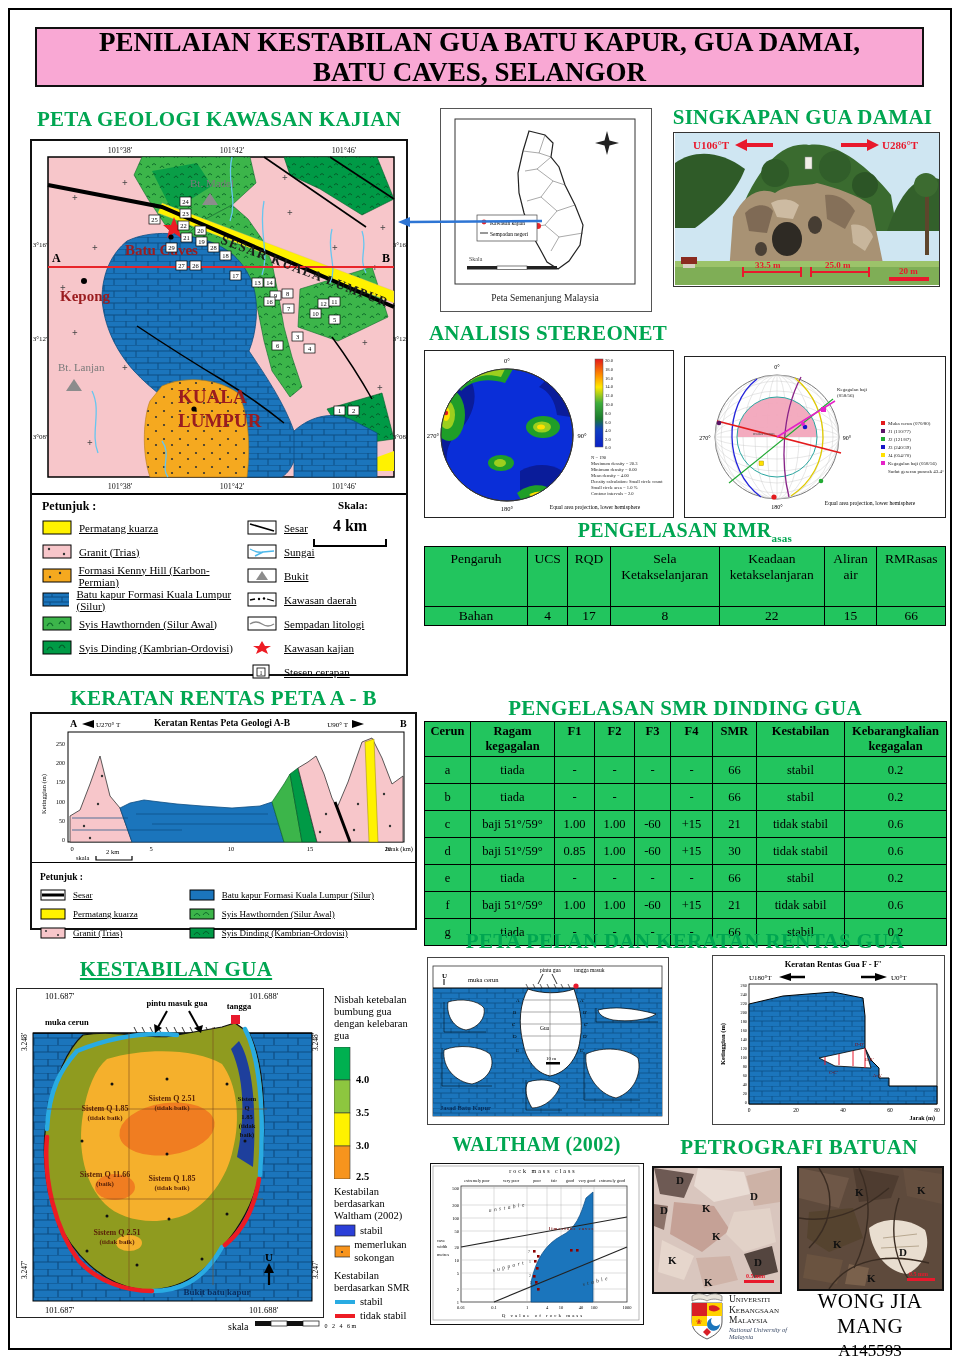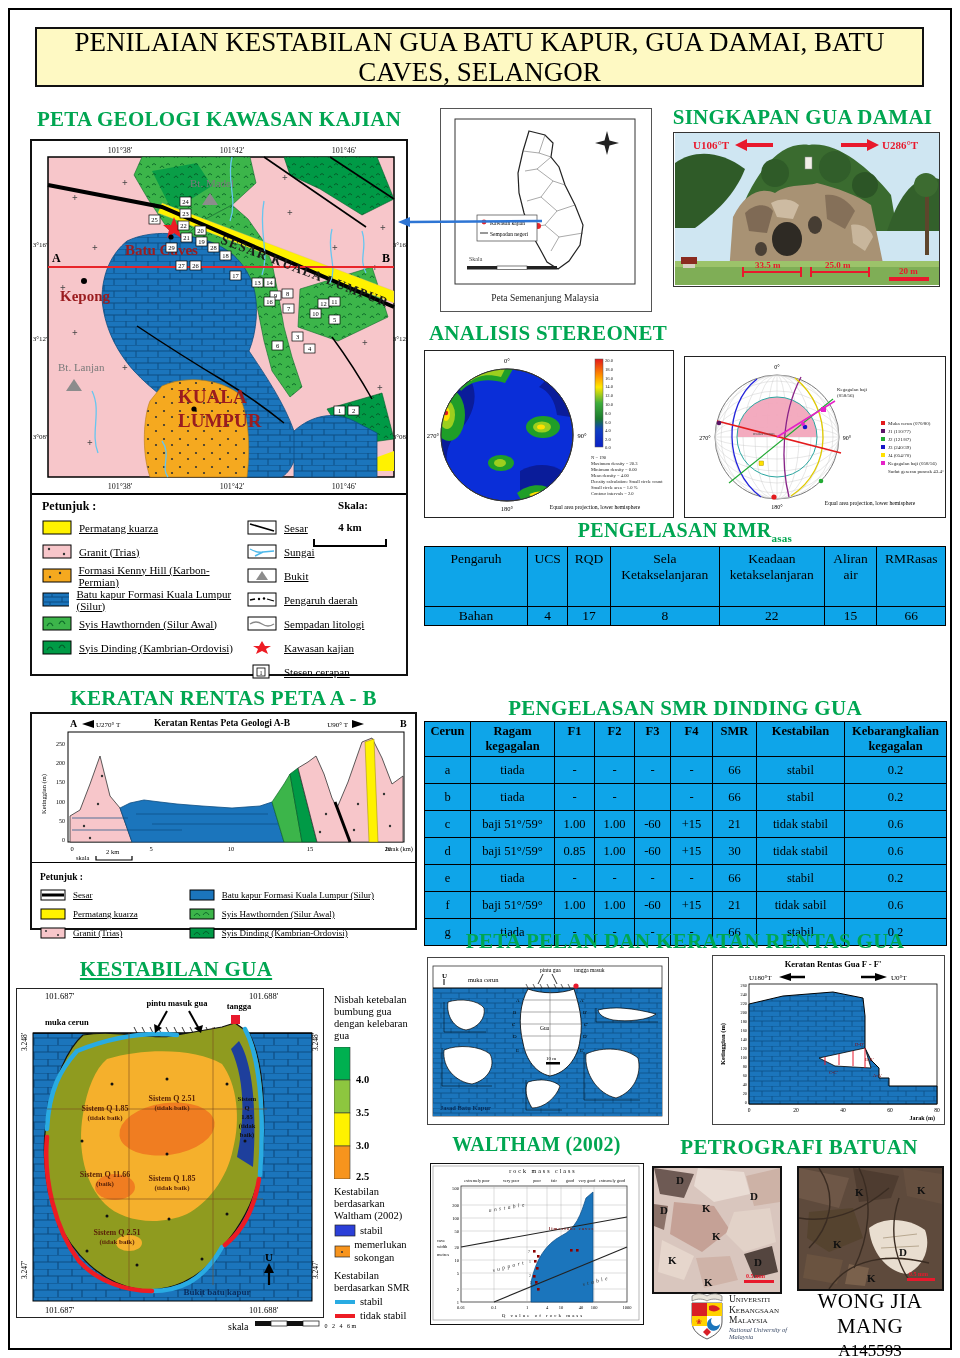--- a/index.html
+++ b/index.html
@@ -2,26 +2,26 @@
 <html><head>
 <meta charset="utf-8">
 <style>
   html,body{margin:0;padding:0;background:#9a9a9a;}
   .page{position:relative;width:960px;height:1358px;background:#fff;margin:0 auto;
         font-family:"Liberation Serif",serif;overflow:hidden;}
   .frame{position:absolute;inset:8px;border:2px solid #000;}
   .abs{position:absolute;}
   .sec-h{position:absolute;color:#00A651;font-weight:bold;text-align:center;
          font-size:21px;letter-spacing:.3px;line-height:1.05;}
-  .titlebar{position:absolute;left:35px;top:27px;width:889px;height:60px;background:#fef9c3;
+  .titlebar{position:absolute;left:35px;top:27px;width:889px;height:60px;background:#f9a8d4;
             border:2px solid #111;display:flex;align-items:center;justify-content:center;
-            text-align:center;font-weight:normal;font-size:27px;line-height:1.12;color:#000;padding:0 30px;box-sizing:border-box;}
+            text-align:center;font-weight:bold;font-size:27px;line-height:1.12;color:#000;padding:0 30px;box-sizing:border-box;}
   .figbox{position:absolute;background:#fff;border:2px solid #111;box-sizing:border-box;}
   .thinbox{position:absolute;background:#fff;border:1.5px solid #222;box-sizing:border-box;}
-  table{border-collapse:collapse;background:#0ea5e9;}
+  table{border-collapse:collapse;background:#22c55e;}
   .rmr-t{position:absolute;left:424px;top:546px;width:522px;font-size:13.5px;table-layout:fixed;}
   .rmr-t td,.rmr-t th{border:1px solid #000;text-align:center;font-weight:normal;padding:1px 2px;}
   .rmr-t thead td{height:54px;vertical-align:top;padding-top:4px;}
   .smr-t{position:absolute;left:424px;top:721px;width:522px;font-size:12.5px;table-layout:fixed;}
   .smr-t td{border:1px solid #000;text-align:center;padding:2px 1px;height:22px;}
   .smr-t thead td{font-weight:bold;vertical-align:top;}
   .lg-row{display:flex;align-items:center;gap:7px;margin:3px 0;height:21px;}
   .lg-row span{font-size:11px;text-decoration:underline;}
   .k-leg{position:absolute;left:334px;top:994px;width:90px;font-size:10.5px;line-height:1.15;}
   .k-leg .lrow{display:flex;align-items:center;gap:4px;margin:2px 0;}
@@ -338,21 +338,21 @@
               <span>Bukit</span>
             </div>
           <div class="lg-row">
               <svg width="30" height="15">
                 <rect x="1" y="1" width="28" height="13" fill="#fff" stroke="#000" stroke-width="1"></rect>
                 <path d="M3,8 L8,7" stroke="#000" stroke-width="1.3"></path>
                 <circle cx="12" cy="7" r="1.2"></circle>
                 <circle cx="17" cy="6.5" r="1.2"></circle>
                 <path d="M20,7 L27,9" stroke="#000" stroke-width="1.3"></path>
               </svg>
-              <span>Pengaruh daerah</span>
+              <span>Kawasan daerah</span>
             </div>
           <div class="lg-row">
               <svg width="30" height="15">
                 <rect x="1" y="1" width="28" height="13" fill="#fff" stroke="#000" stroke-width="1"></rect>
                 <path d="M3,8 Q9,4 15,8 Q21,12 27,8" stroke="#888" fill="none" stroke-width="1.3"></path>
               </svg>
               <span>Sempadan litologi</span>
             </div>
           <div class="lg-row">
               <svg width="30" height="15">
@@ -365,21 +365,21 @@
                 <rect x="6" y="1" width="16" height="13" fill="#fff" stroke="#000" stroke-width="1"></rect>
                 <rect x="10" y="4" width="8" height="8" fill="#fff" stroke="#000" stroke-width=".8"></rect>
                 <text x="14" y="10.5" font-size="6" text-anchor="middle">1</text>
               </svg>
               <span>Stesen cerapan</span>
             </div>
         </div>
       </div>
 
       <div style="position:absolute;right:14px;top:22px;width:84px;text-align:center;">
-        <b style="font-size:11px;">4 km</b>
+        <b style="font-size:16px;">4 km</b>
         <svg width="80" height="12">
             <path d="M4,2 V9 H76 V2" stroke="#000" stroke-width="2" fill="none"></path>
           </svg>
       </div>
     </div>
   </div>
 
   <div class="thinbox" style="left:440px;top:108px;width:212px;height:204px;border-color:#555;">
     <svg width="209" height="200" viewBox="0 0 209 200">
       <rect x="14" y="10" width="180" height="165" fill="#fff" stroke="#333" stroke-width="1"></rect>

